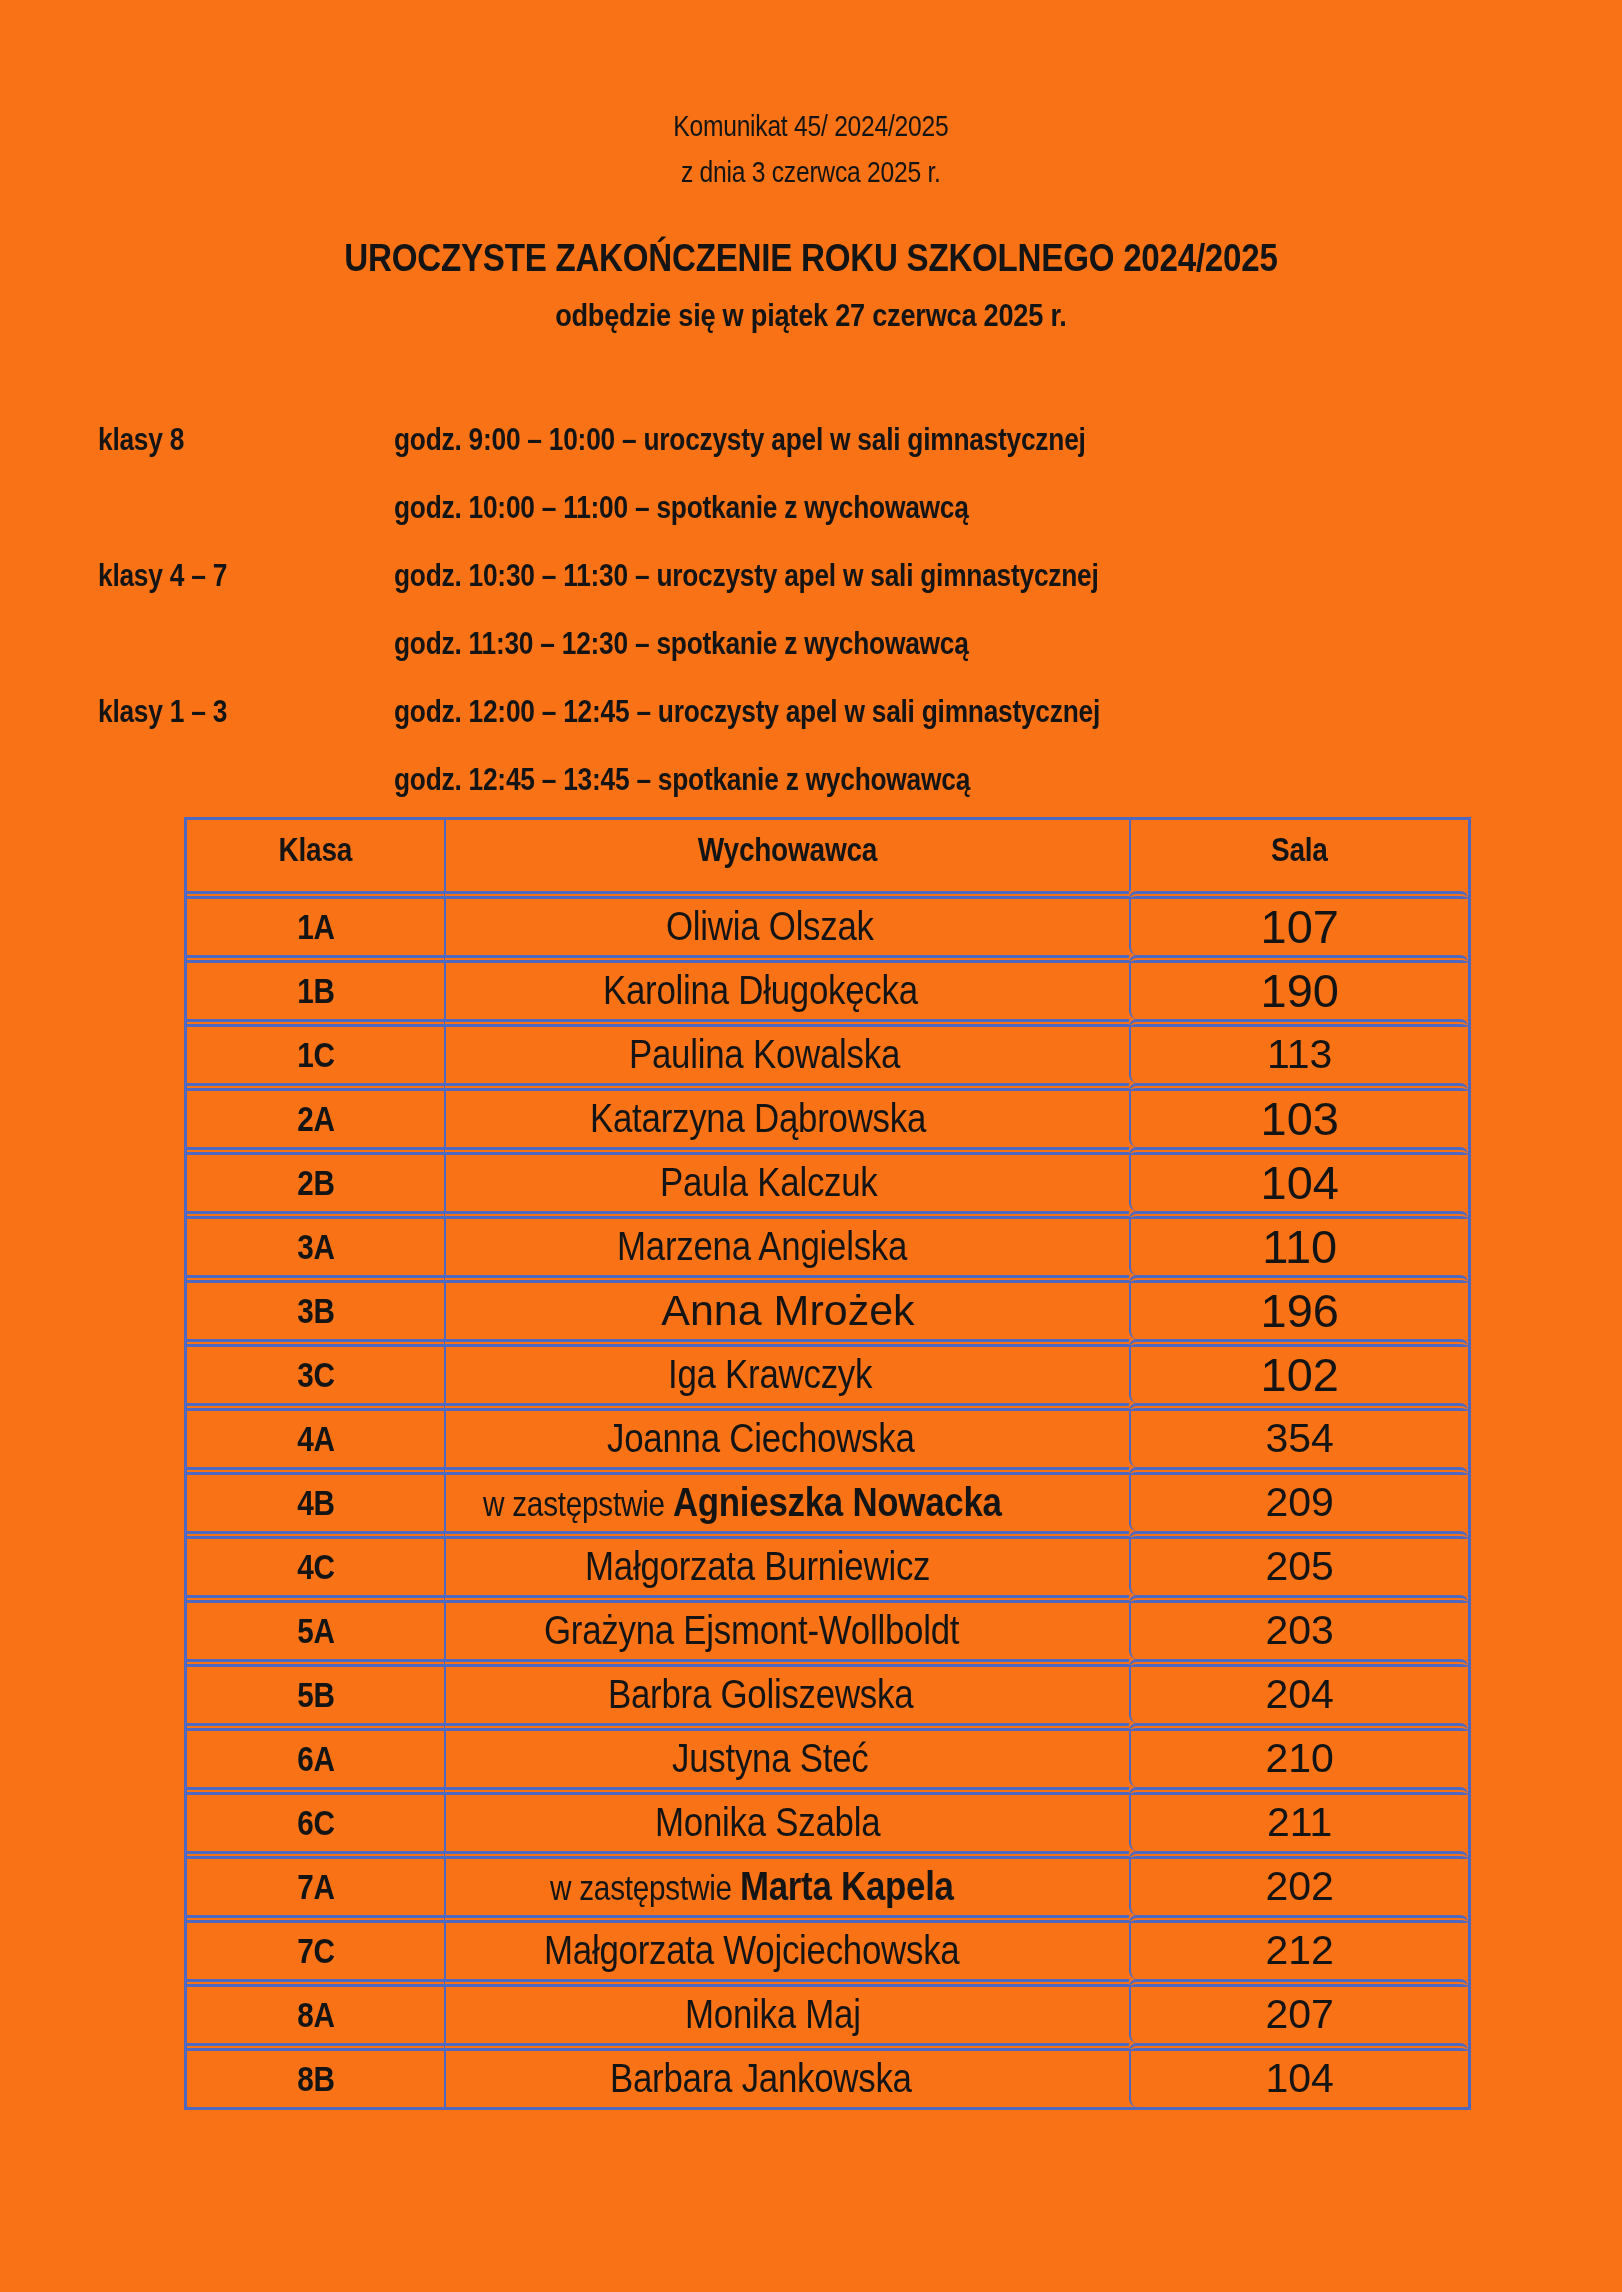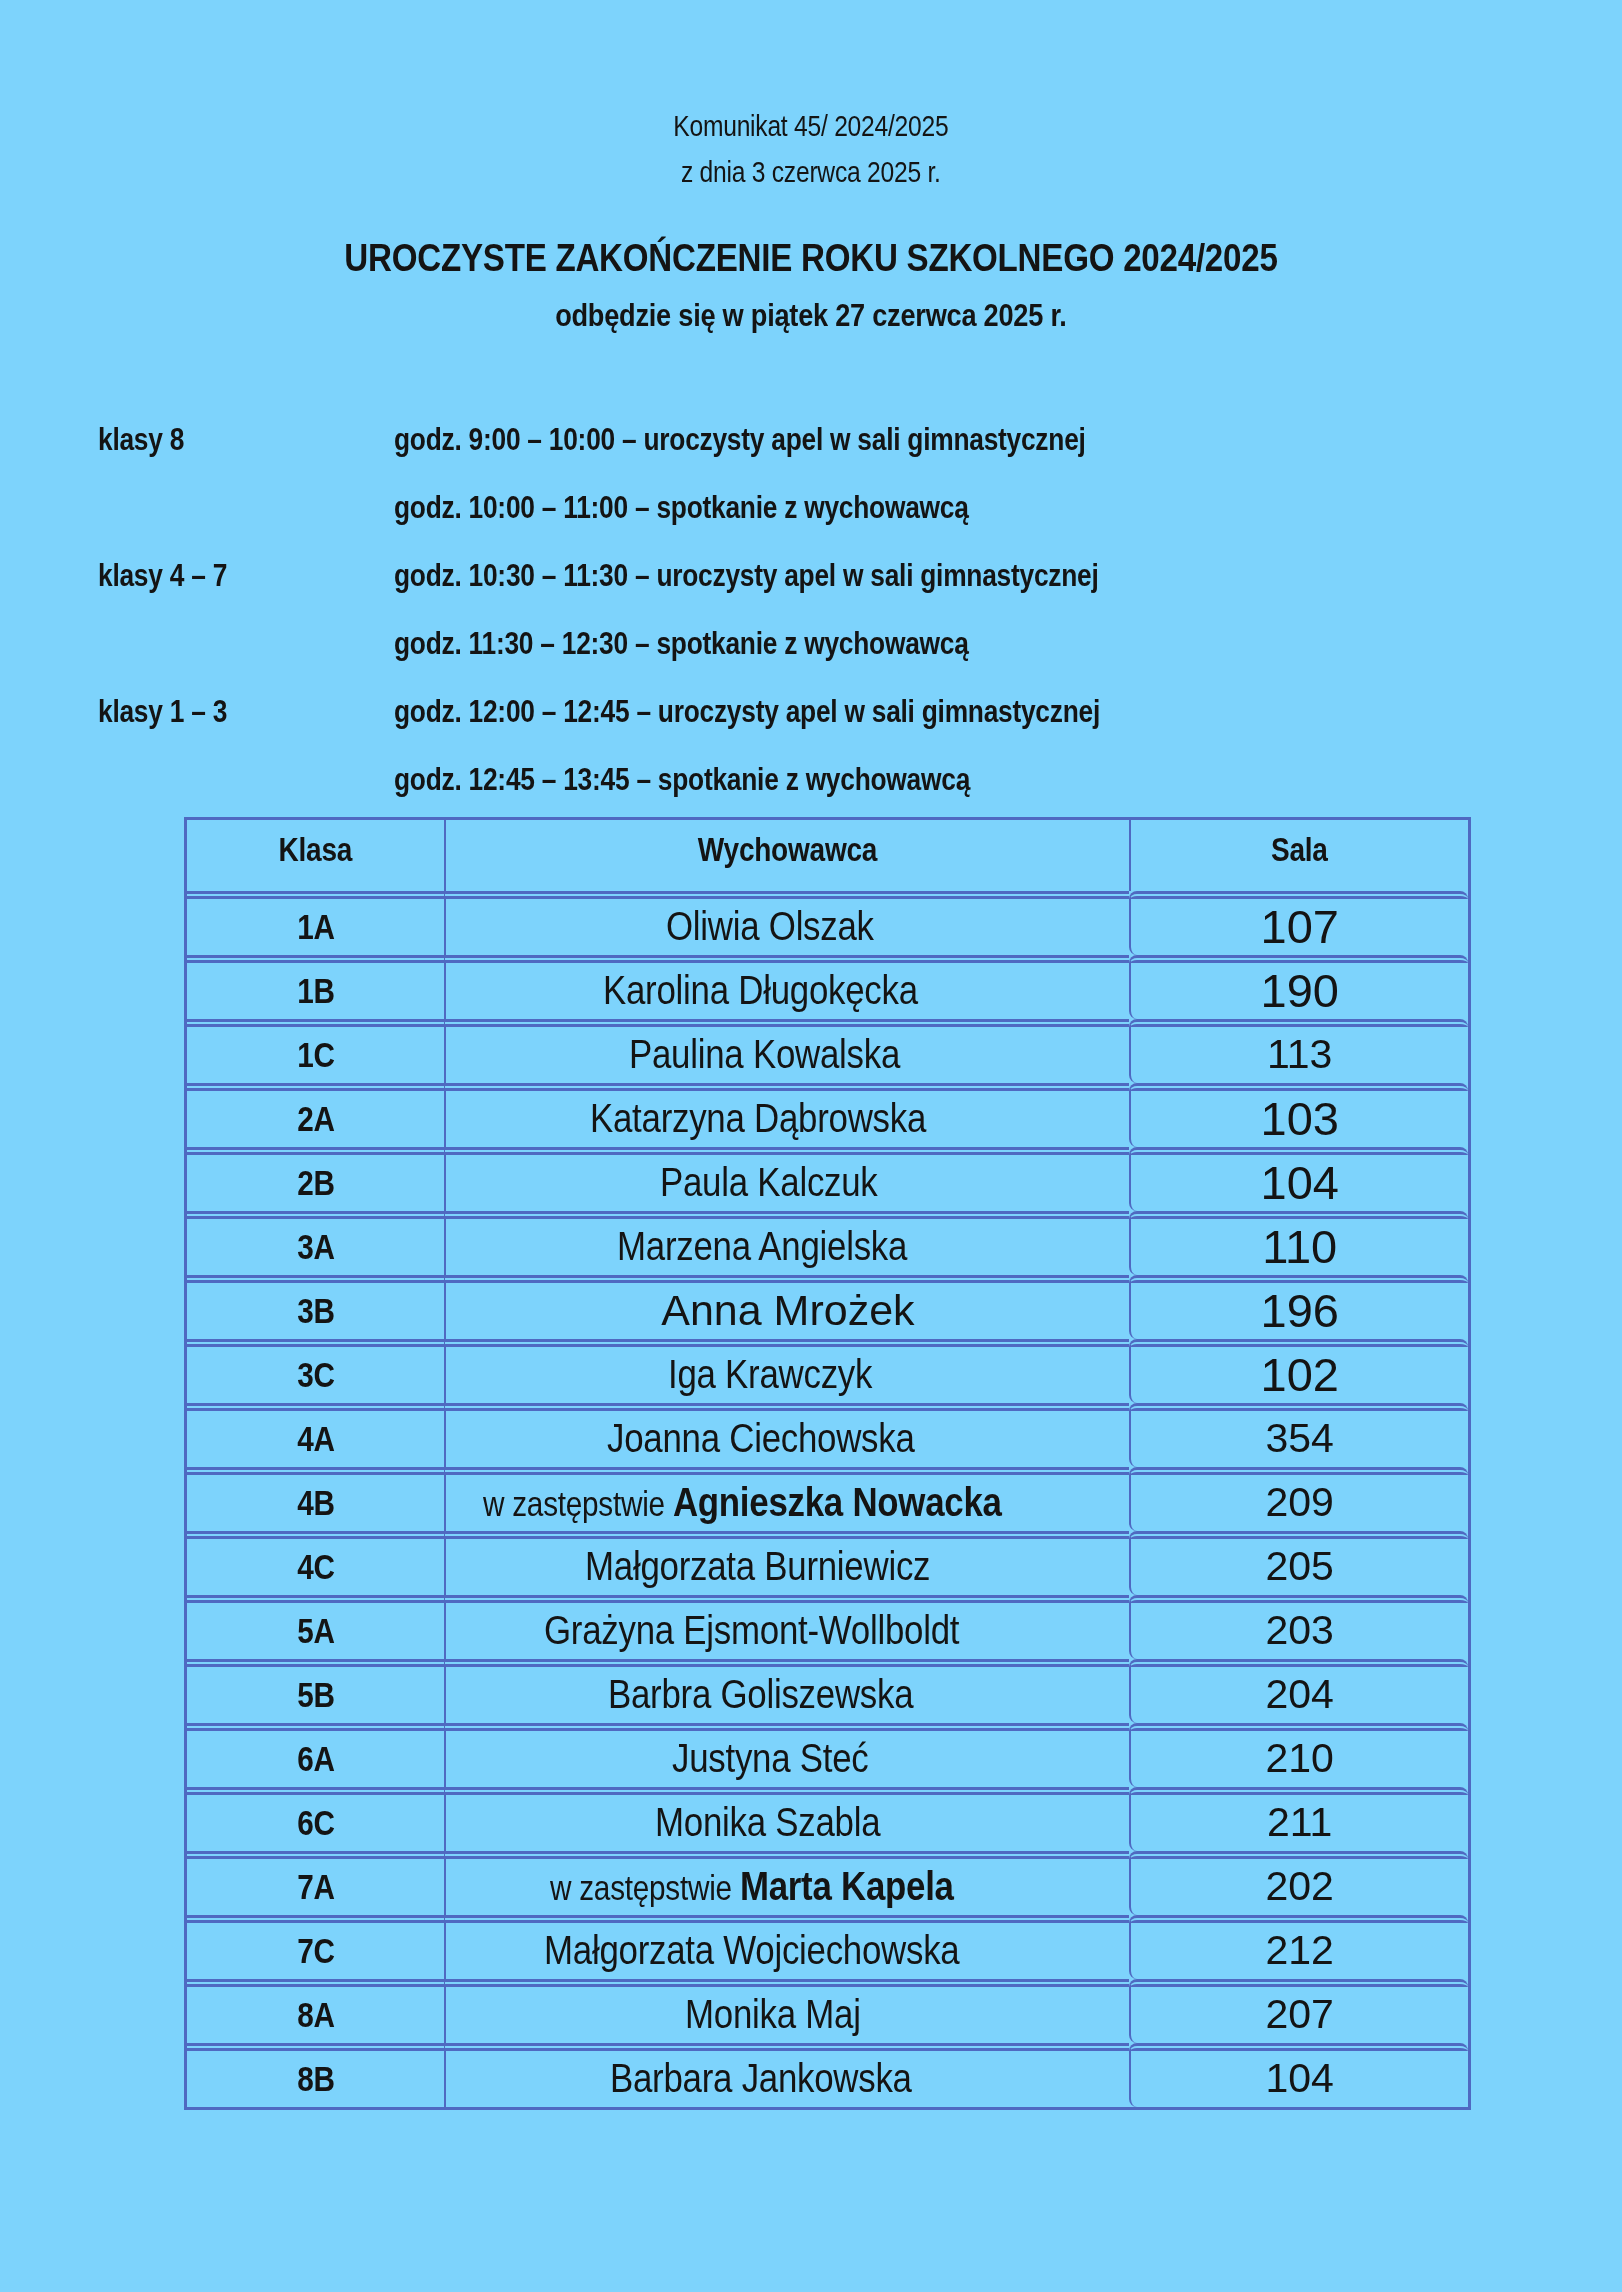--- a/index.html
+++ b/index.html
@@ -4,21 +4,21 @@
 <style>
   :root{
     --blue:#4f69c1;
     --ink:#141414;
   }
   html,body{margin:0;padding:0;background:#ffffff;}
   .page{
     position:relative;
     width:1622px;
     height:2293px;
-    background:#7dd3fc;
+    background:#f97316;
     font-family:"Liberation Sans", sans-serif;
     color:var(--ink);
     overflow:hidden;
   }
   
   .cond{
     display:inline-block;
     transform:scaleX(0.85);
     transform-origin:50% 50%;
     white-space:nowrap;

